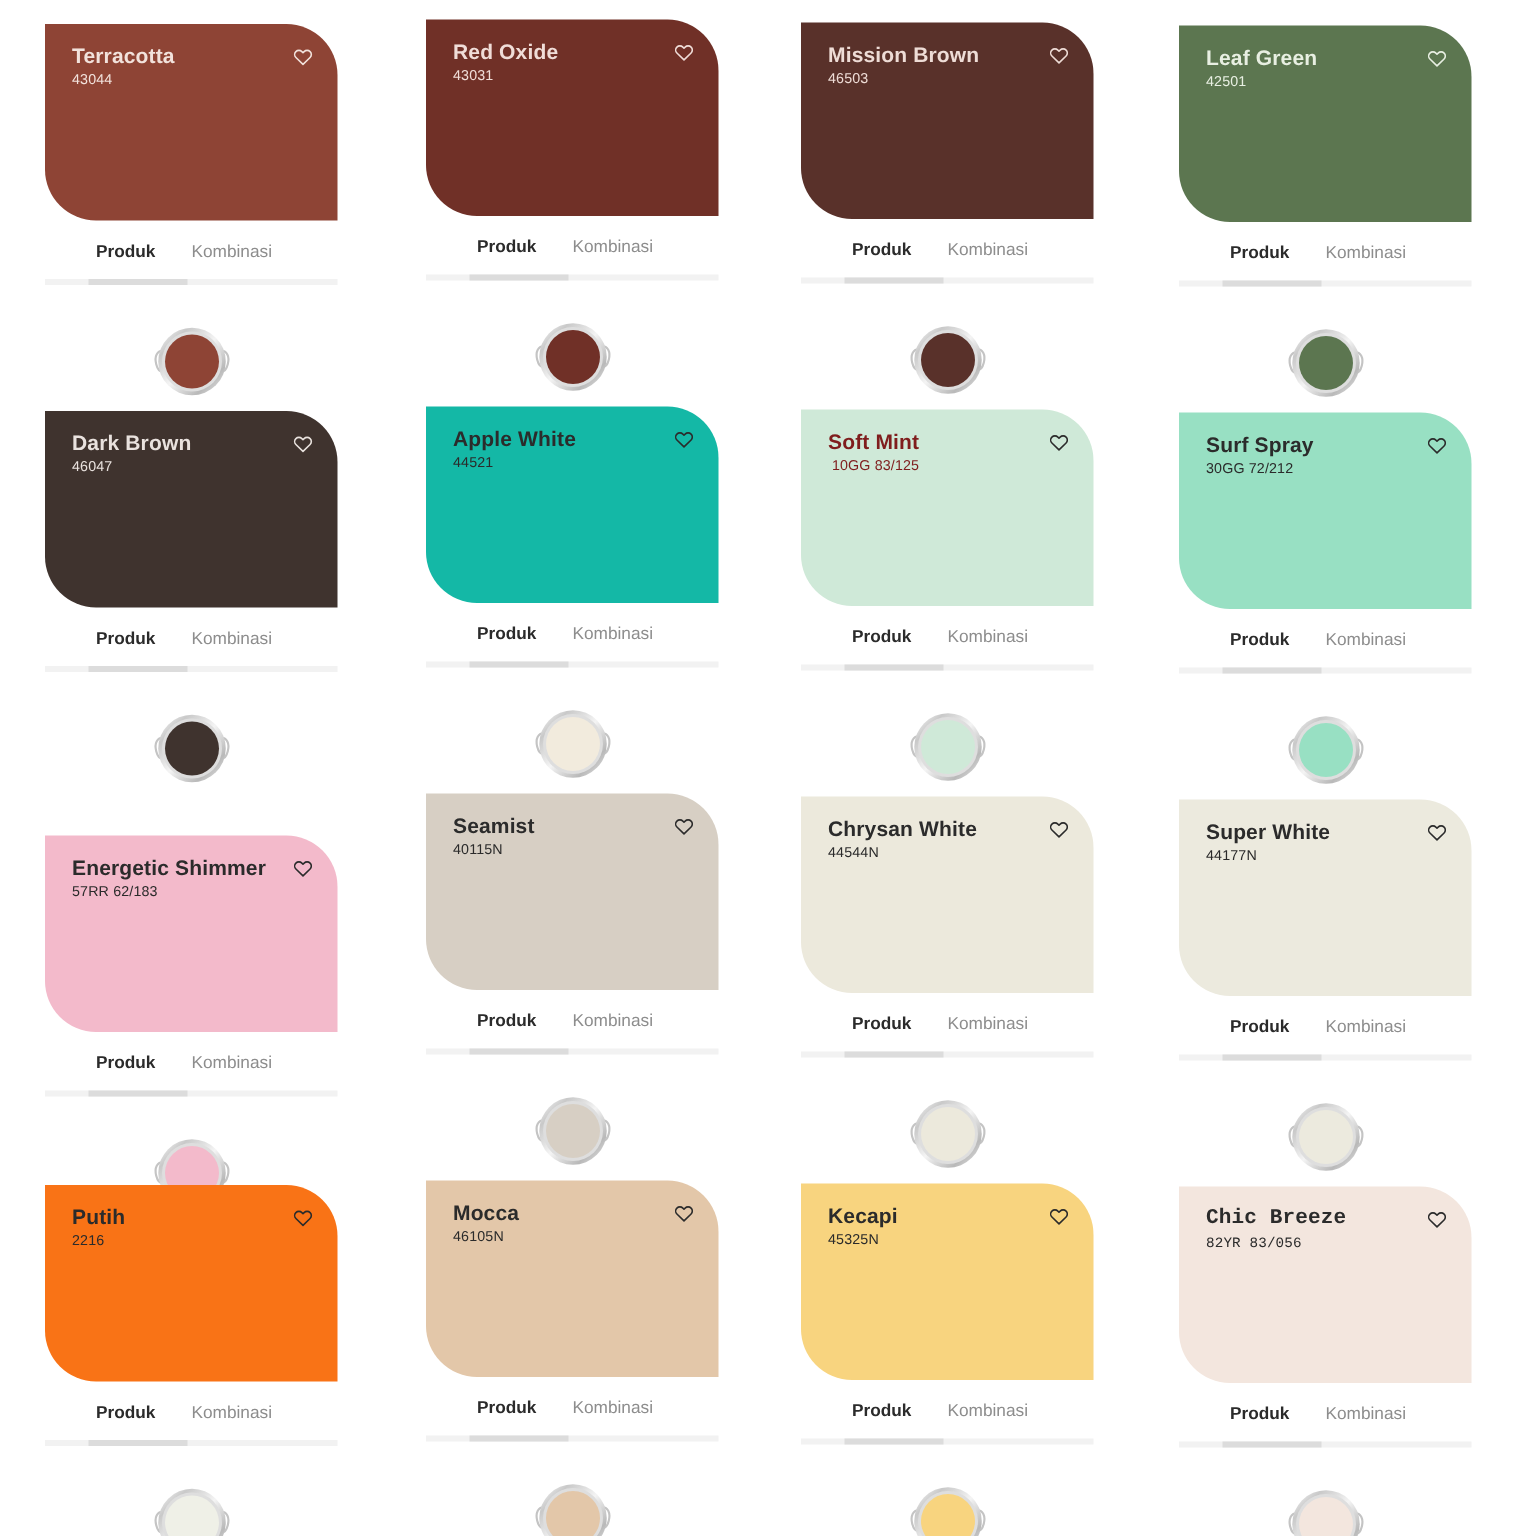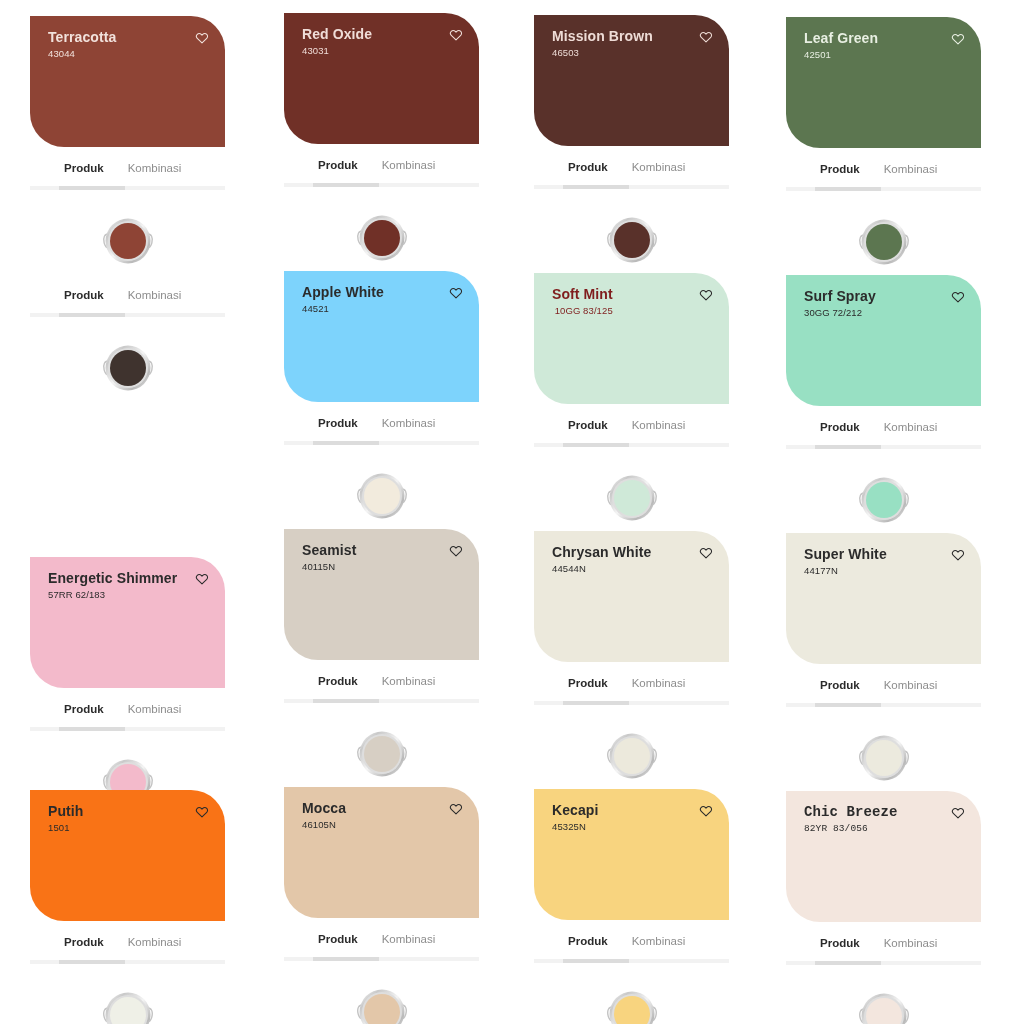--- a/index.html
+++ b/index.html
@@ -316,20 +316,31 @@
               <circle cx="30" cy="30" r="25" fill="url(#rimg5c7650)"></circle>
               <circle cx="30" cy="30" r="22.2" fill="#dedede"></circle>
               <circle cx="30" cy="30" r="20" fill="#5c7650"></circle>
             </svg>
           </span>
         </div>
       </div>
     </div>
     <div class="card col0">
       <div class="card-inner">
+        <div class="swatch" style="background: rgb(63, 51, 46); color: rgb(233, 226, 222);">
+          <div class="swatch-head">
+            <div>
+              <div class="color-name">Dark Brown</div>
+              <div class="color-code">46047</div>
+            </div>
+            <span class="fav-icon"><svg viewBox="0 0 24 24" width="14" height="14" fill="none" stroke="#e9e2de" stroke-width="1.8" stroke-linecap="round" stroke-linejoin="round">
+                <path d="M12 20.5 3.9 12.6a4.8 4.8 0 1 1 6.8-6.8l1.3 1.3 1.3-1.3a4.8 4.8 0 0 1 6.8 6.8z"></path>
+              </svg></span>
+          </div>
+        </div>
         <div class="tabs">
           <span class="tab active">Produk</span>
           <span class="tab inactive">Kombinasi</span>
         </div>
         <div class="tab-divider">
           <div class="tab-indicator"></div>
         </div>
         <div class="can-wrap">
           <span class="can">
             <svg viewBox="0 0 60 60" width="54" height="54">
@@ -347,21 +358,21 @@
               <circle cx="30" cy="30" r="25" fill="url(#rimg3f332e)"></circle>
               <circle cx="30" cy="30" r="22.2" fill="#dedede"></circle>
               <circle cx="30" cy="30" r="20" fill="#3f332e"></circle>
             </svg>
           </span>
         </div>
       </div>
     </div>
     <div class="card col1">
       <div class="card-inner">
-        <div class="swatch" style="background: #7dd3fc; color: rgb(43, 43, 43);">
+        <div class="swatch" style="background: #14b8a6; color: rgb(43, 43, 43);">
           <div class="swatch-head">
             <div>
               <div class="color-name">Apple White</div>
               <div class="color-code">44521</div>
             </div>
             <span class="fav-icon"><svg viewBox="0 0 24 24" width="14" height="14" fill="none" stroke="#2b2b2b" stroke-width="1.8" stroke-linecap="round" stroke-linejoin="round">
                 <path d="M12 20.5 3.9 12.6a4.8 4.8 0 1 1 6.8-6.8l1.3 1.3 1.3-1.3a4.8 4.8 0 0 1 6.8 6.8z"></path>
               </svg></span>
           </div>
         </div>
@@ -645,21 +656,21 @@
           </span>
         </div>
       </div>
     </div>
     <div class="card col0">
       <div class="card-inner">
         <div class="swatch" style="background: #f97316; color: rgb(43, 43, 43);">
           <div class="swatch-head">
             <div>
               <div class="color-name">Putih</div>
-              <div class="color-code">1501</div>
+              <div class="color-code">2216</div>
             </div>
             <span class="fav-icon"><svg viewBox="0 0 24 24" width="14" height="14" fill="none" stroke="#2b2b2b" stroke-width="1.8" stroke-linecap="round" stroke-linejoin="round">
                 <path d="M12 20.5 3.9 12.6a4.8 4.8 0 1 1 6.8-6.8l1.3 1.3 1.3-1.3a4.8 4.8 0 0 1 6.8 6.8z"></path>
               </svg></span>
           </div>
         </div>
         <div class="tabs">
           <span class="tab active">Produk</span>
           <span class="tab inactive">Kombinasi</span>
         </div>

